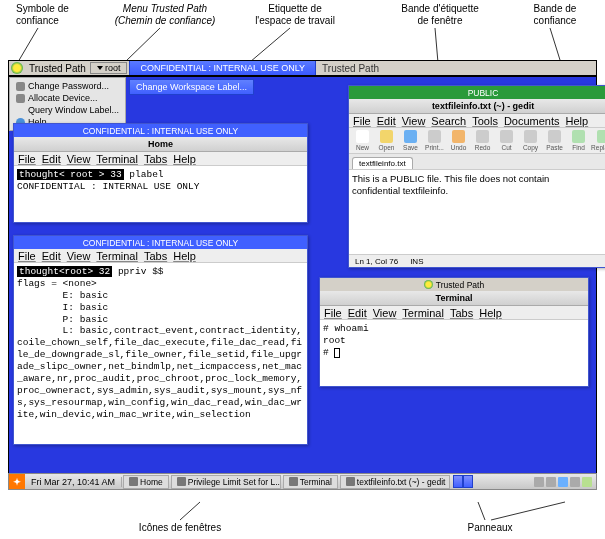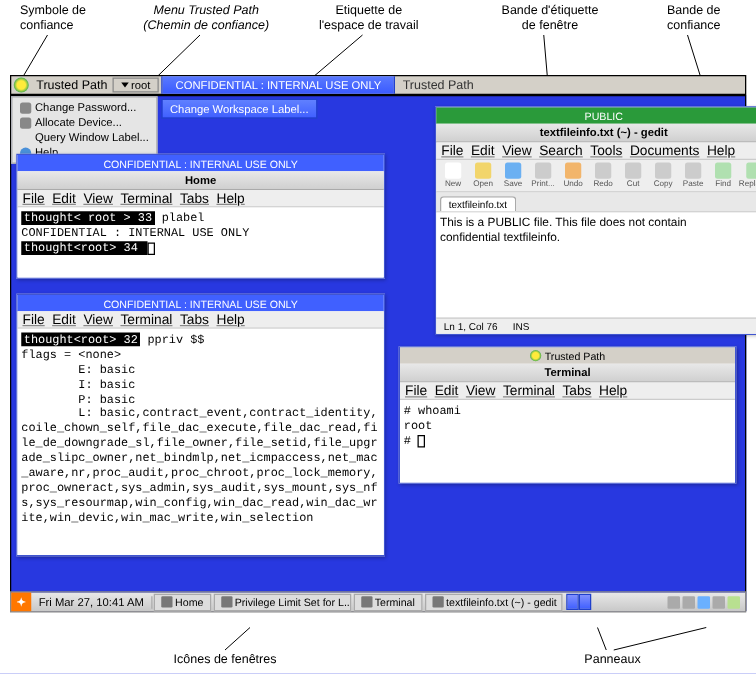--- a/index.html
+++ b/index.html
@@ -128,21 +128,20 @@
         <span>File</span>
         <span>Edit</span>
         <span>View</span>
         <span>Terminal</span>
         <span>Tabs</span>
         <span>Help</span>
       </div>
       <div class="win-body">
         <div class="term-line"><span class="prompt">thought&lt; root &gt; 33</span><span> plabel</span></div>
         <div class="term-line">CONFIDENTIAL : INTERNAL USE ONLY</div>
-        <div class="term-line"><span class="prompt">thought&lt;root&gt; 34 </span><span class="cursor"></span></div>
       </div>
     </div>
 
     <div class="win" style="left:4px; top:158px; width:295px; height:210px;">
       <div class="win-stripe stripe-conf">CONFIDENTIAL : INTERNAL USE ONLY</div>
       <div class="win-menu">
         <span>File</span>
         <span>Edit</span>
         <span>View</span>
         <span>Terminal</span>

